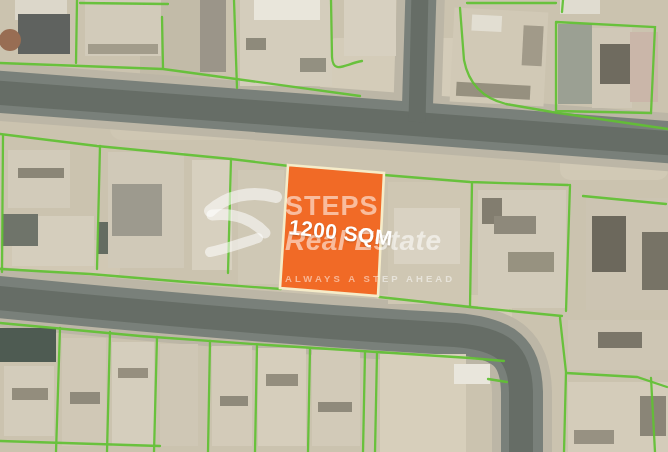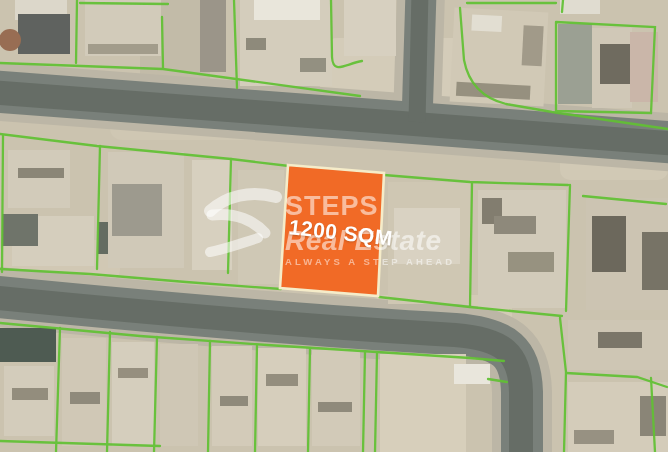--- a/index.html
+++ b/index.html
@@ -7,21 +7,21 @@
     position:relative;width:668px;height:452px;overflow:hidden;
     font-family:"Liberation Sans", sans-serif;
     background:#cbc3ae;
   }
   .map-svg{position:absolute;inset:0;filter:blur(.5px) saturate(.96);}
   .overlay-svg{position:absolute;inset:0;pointer-events:none;}
   .watermark{position:absolute;left:0;top:0;width:668px;height:452px;pointer-events:none;}
   .wm-text{position:absolute;left:285px;top:193px;color:rgba(255,255,255,.55);}
   .wm-brand{font-size:27px;font-weight:bold;letter-spacing:1px;line-height:1;}
   .wm-brand2{font-size:28px;font-weight:bold;letter-spacing:.5px;line-height:1;margin-top:7px;font-style:italic;}
-  .wm-tagline{font-size:9.5px;font-weight:bold;letter-spacing:3.1px;margin-top:1px;color:rgba(255,255,255,.5);white-space:nowrap;}
+  .wm-tagline{font-size:9.5px;font-weight:bold;letter-spacing:3.1px;margin-top:18px;color:rgba(255,255,255,.5);white-space:nowrap;}
   .area-label{
     position:absolute;left:289px;top:215px;
     color:#ffffff;font-size:21px;font-weight:bold;letter-spacing:.5px;
     transform:rotate(6.5deg);transform-origin:left center;
     text-shadow:0 1px 2px rgba(60,30,0,.25);white-space:nowrap;
   }
 </style>
 </head>
 <body>
 

